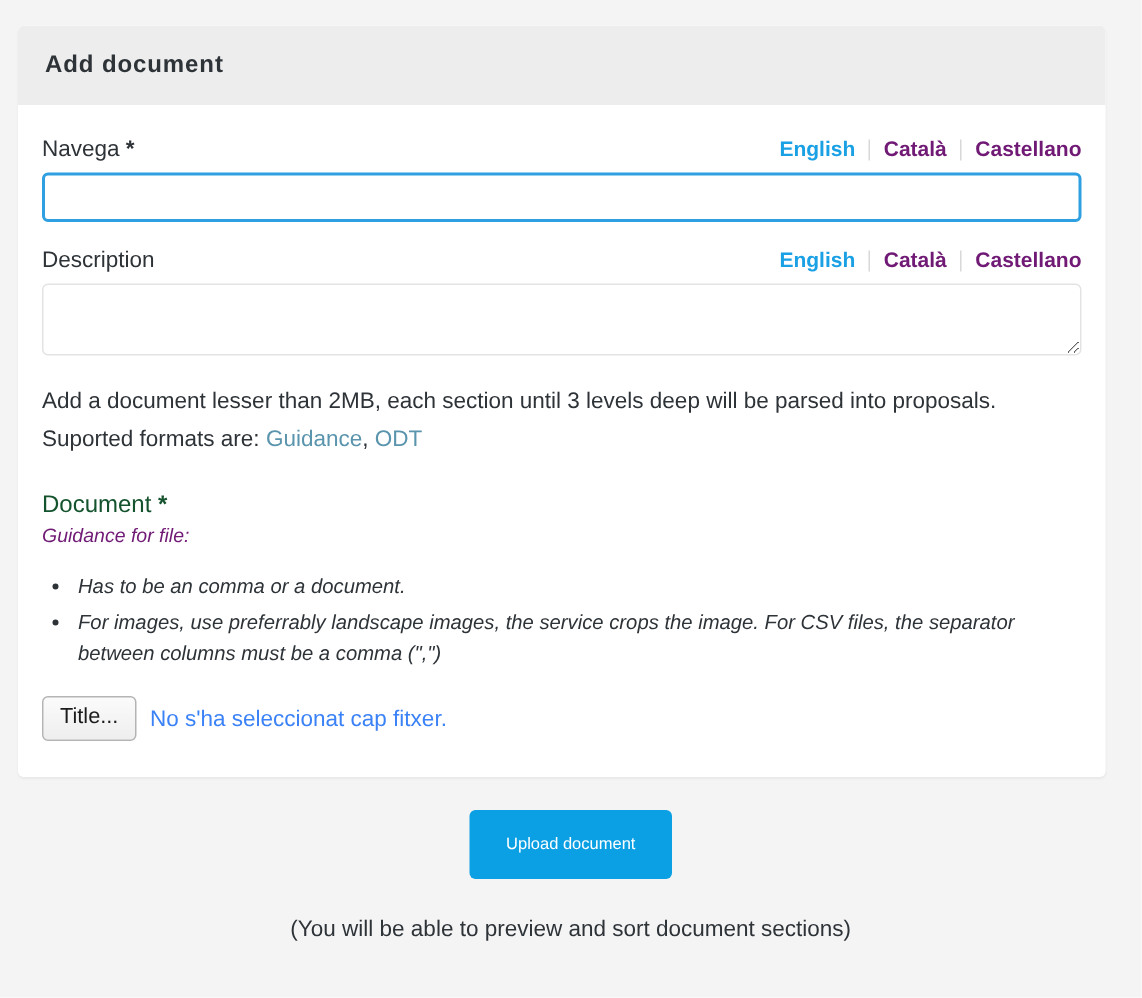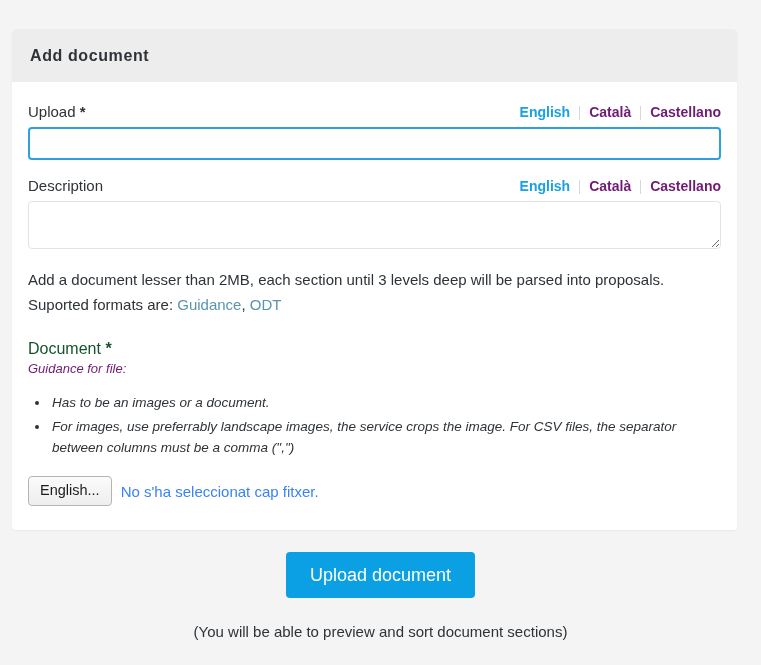--- a/index.html
+++ b/index.html
@@ -14,21 +14,20 @@
     font-size: 15px;
     color: #2e3338;
     overflow: hidden;
   }
 
   .page {
     position: relative;
     width: 761px;
     height: 543px;
     box-sizing: border-box;
-    margin-top: 12px;
   }
 
   
   .card {
     position: absolute;
     left: 12px;
     top: 17px;
     width: 725px;
     background: #ffffff;
     border-radius: 4px;
@@ -206,21 +205,21 @@
   .footer {
     position: absolute;
     left: 0;
     top: 540px;
     width: 761px;
     text-align: center;
   }
   .submit-button {
     display: inline-block;
     font-family: "Liberation Sans", sans-serif;
-    font-size: 18px;
+    font-size: 11px;
     color: #ffffff;
     background: #0b9fe3;
     border: none;
     border-radius: 4px;
     padding: 14px 24px;
     line-height: 18px;
     cursor: pointer;
   }
   .footer-note {
     margin-top: 24px;
@@ -238,21 +237,21 @@
 
     <div class="card-header">
       <div class="card-title">Add document</div>
     </div>
 
     <div class="card-body">
 
       <div class="field">
         <div class="field-head">
           <div class="field-label">
-            <span>Upload</span>
+            <span>Navega</span>
             <span class="req">*</span>
           </div>
           <div class="locale-tabs">
             <span class="locale-tab active">English</span>
             <span class="locale-sep"></span>
             <span class="locale-tab">Català</span>
             <span class="locale-sep"></span>
             <span class="locale-tab">Castellano</span>
           </div>
         </div>
@@ -281,26 +280,26 @@
       </div>
 
       <div class="doc-section">
         <div class="doc-label">
           <span>Document</span>
           <span class="req">*</span>
         </div>
         <div class="guidance-title">Guidance for file:</div>
 
         <ul class="guidance-list">
-          <li>Has to be an images or a document.</li>
+          <li>Has to be an comma or a document.</li>
           <li>For images, use preferrably landscape images, the service crops the image. For CSV files, the separator between columns must be a comma (",")</li>
         </ul>
 
         <div class="file-row">
-          <span class="file-button">English...</span>
+          <span class="file-button">Title...</span>
           <span class="file-status">No s'ha seleccionat cap fitxer.</span>
         </div>
       </div>
 
     </div>
   </div>
 
   <div class="footer">
     <button class="submit-button">Upload document</button>
     <div class="footer-note">(You will be able to preview and sort document sections)</div>

